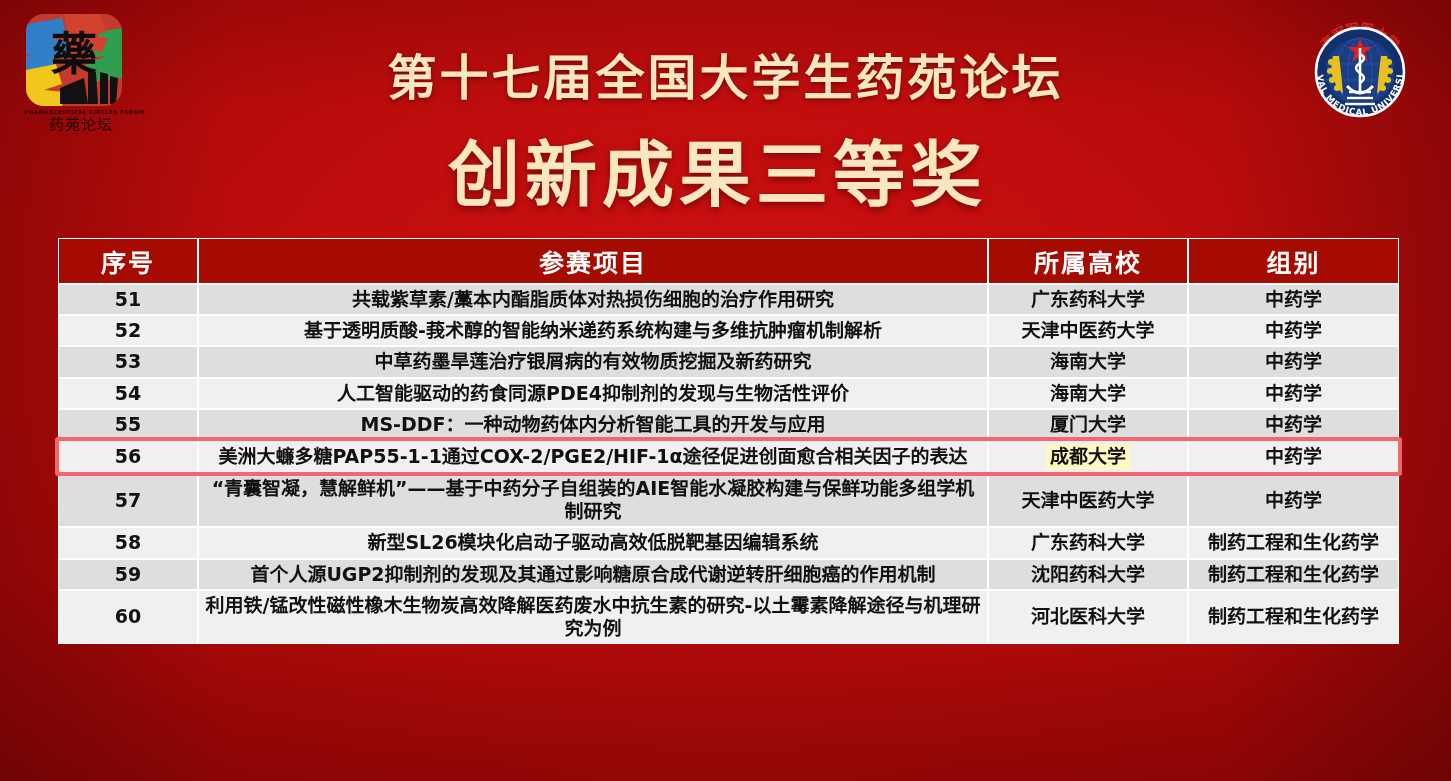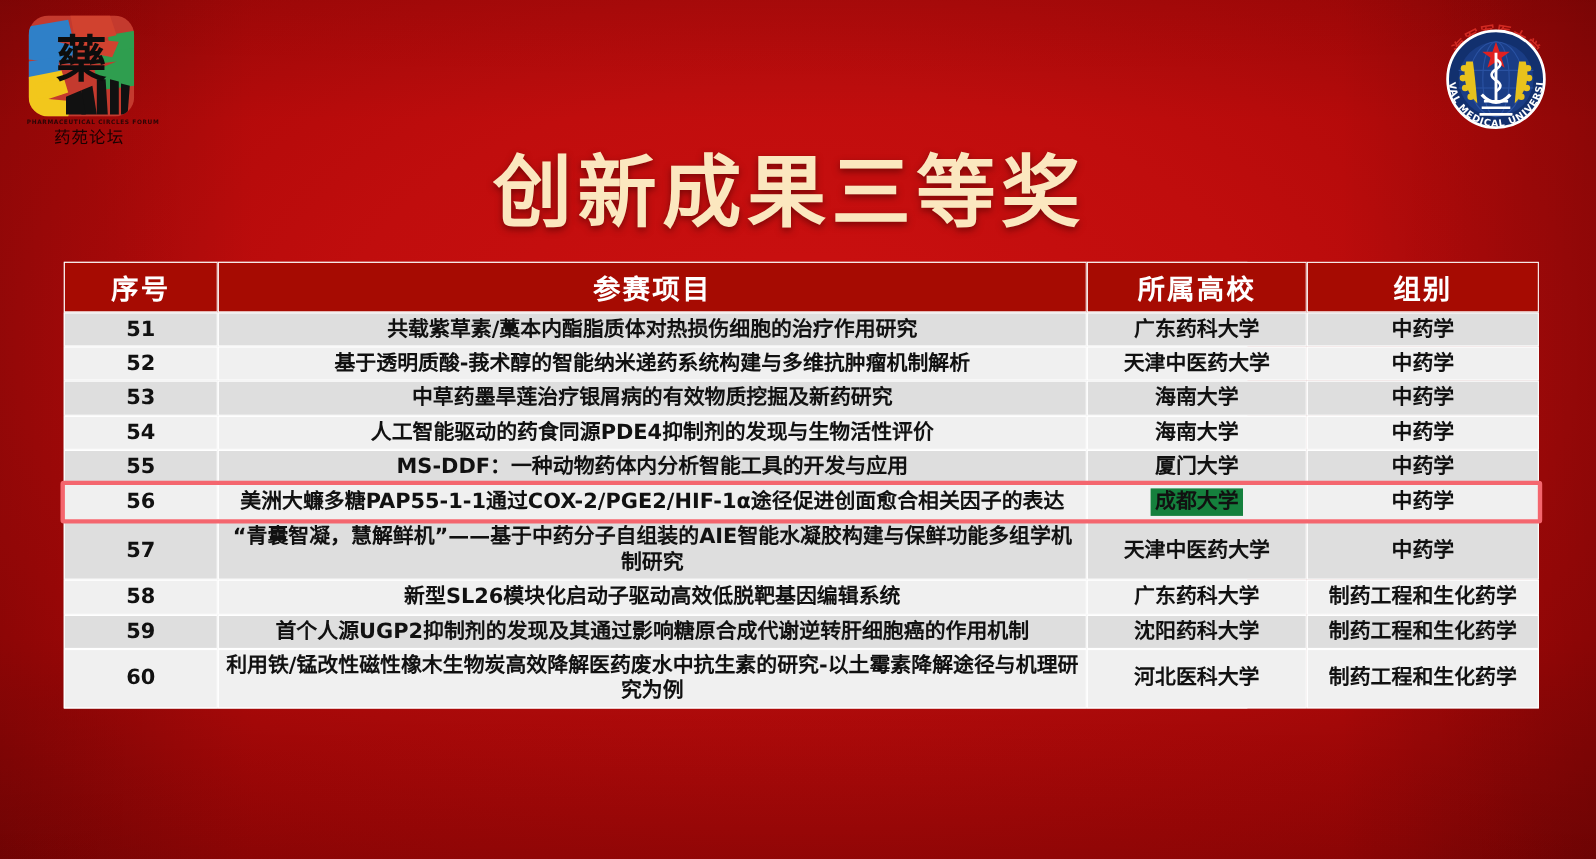--- a/index.html
+++ b/index.html
@@ -157,21 +157,21 @@
     top: 518px;
     width: 1345px;
     height: 58px;
     border: 4px solid #f4666e;
     border-radius: 3px;
     box-sizing: border-box;
     pointer-events: none;
     z-index: 6;
   }
   .cell-mark {
-    background: #15803d;
+    background: #fef9c3;
     padding: 1px 4px;
     display: inline-block;
   }
 
   
   col.w-no   { width: 140px; }
   col.w-proj { width: 790px; }
   col.w-univ { width: 200px; }
   col.w-grp  { width: 211px; }
 </style>
@@ -265,20 +265,21 @@
       <line x1="46" y1="96" x2="76" y2="96" stroke="#ffffff" stroke-width="2.4"></line>
 
       <g font-family="DejaVu Sans, Liberation Sans, sans-serif">
         <text font-size="8.6" font-weight="bold" fill="#ffffff" letter-spacing="0.8">
           <textPath href="#arcBot" startOffset="50%" text-anchor="middle">NAVAL MEDICAL UNIVERSITY</textPath>
         </text>
       </g>
     </svg>
   </div>
 
+  <div class="title-main">第十七届全国大学生药苑论坛</div>
   <div class="title-award">创新成果三等奖</div>
 
   <div class="table-wrap">
     <table class="award-table">
       <colgroup>
         <col class="w-no">
           <col class="w-proj">
           <col class="w-univ">
           <col class="w-grp">
       </colgroup>

